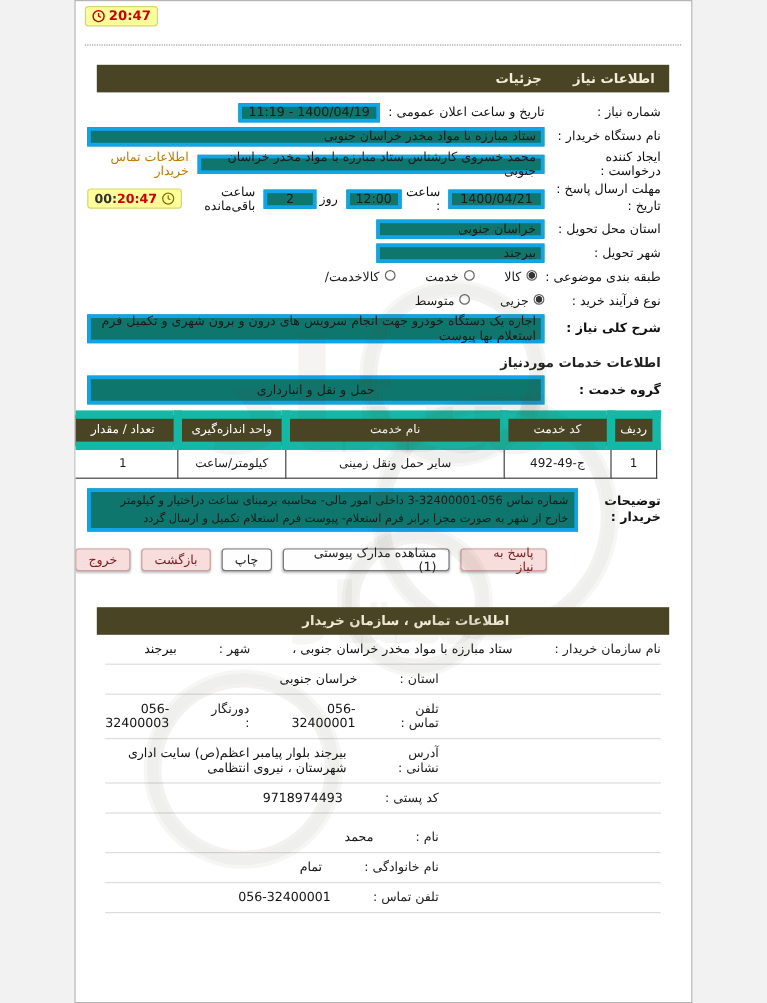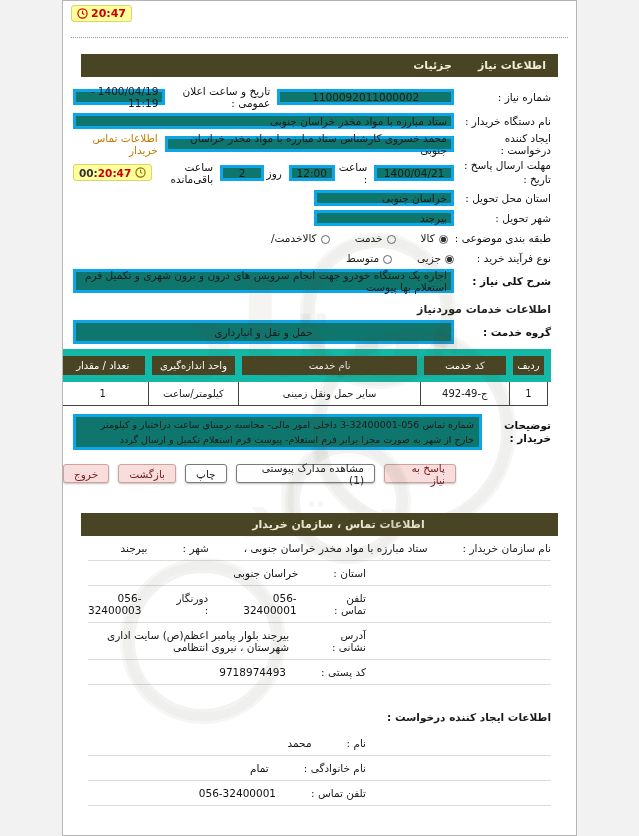--- a/index.html
+++ b/index.html
@@ -40,21 +40,21 @@
          height:16px; padding:0 4px; font-size:10.5px; }
   .center { justify-content:center; }
   .w230{width:230px;} .w120{width:118px;} .w460{width:462px;} .w330{width:330px;}
   .w105{width:105px;} .w60{width:58px;} .w55{width:55px;} .w140{width:140px;}
   .area { width:445px; min-height:24px; }
   .notesbox { flex:1; min-height:36px; font-size:9.5px; line-height:1.6; padding:2px 5px; }
   .link { color:#bf7c00; cursor:pointer; }
   .radio { width:9px; height:9px; border:1px solid #666; border-radius:50%; background:#fff;
            display:inline-block; flex:none; }
   .radio.checked { background:radial-gradient(circle at center,#333 0,#333 2.5px,#fff 3px); }
-  .opt { display:inline-flex; align-items:flex-end; gap:4px; margin-left:18px; cursor:pointer; }
+  .opt { display:inline-flex; align-items:flex-start; gap:4px; margin-left:18px; cursor:pointer; }
   .opt.small { font-size:9px; }
   .badge { background:#ffff9c; border:1px solid #d6d66e; border-radius:3px; height:17px;
            display:inline-flex; align-items:center; gap:4px; padding:0 5px; font-weight:bold; }
   .t-red { color:#cc0000; } .t-dark { color:#333; }
   .two { line-height:1.3; }
   
   .sectitle { padding:0 25px; font-weight:bold; font-size:11px; margin:10px 0 4px 0; color:#222; }
   table.svc { border-collapse:collapse; margin:5px 25px 0 auto; width:588px; font-size:10px;
               position:relative; z-index:1; }
   table.svc th { background:#494423; color:#fff; font-weight:normal; border:7px solid #14b8a6;
@@ -93,21 +93,20 @@
 
   <div class="bar tabs">
     <span class="tab">اطلاعات نیاز</span>
     <span class="tab">جزئیات</span>
   </div>
 
   <div class="form">
 
     <div class="frow">
       <span class="flabel">شماره نیاز :</span>
-      <span class="box w230 center">1100092011000002</span>
       <span class="flabel auto">تاریخ و ساعت اعلان عمومی :</span>
       <span class="box w120 center">1400/04/19 - 11:19</span>
     </div>
 
     <div class="frow">
       <span class="flabel">نام دستگاه خریدار :</span>
       <span class="box w460">ستاد مبارزه با مواد مخدر خراسان جنوبی</span>
     </div>
 
     <div class="frow">
@@ -249,21 +248,20 @@
   <div class="crow indent">
     <span class="clabel">آدرس نشانی :</span>
     <span class="cval">بیرجند بلوار پیامبر اعظم(ص) سایت اداری شهرستان ، نیروی انتظامی</span>
   </div>
 
   <div class="crow indent">
     <span class="clabel">کد پستی :</span>
     <span class="cval">9718974493</span>
   </div>
 
-  <div class="subtitle">اطلاعات ایجاد کننده درخواست :</div>
 
   <div class="crow indent" style="margin-top:8px">
     <span class="clabel">نام :</span>
     <span class="cval">محمد</span>
   </div>
 
   <div class="crow indent">
     <span class="clabel">نام خانوادگی :</span>
     <span class="cval">تمام</span>
   </div>

